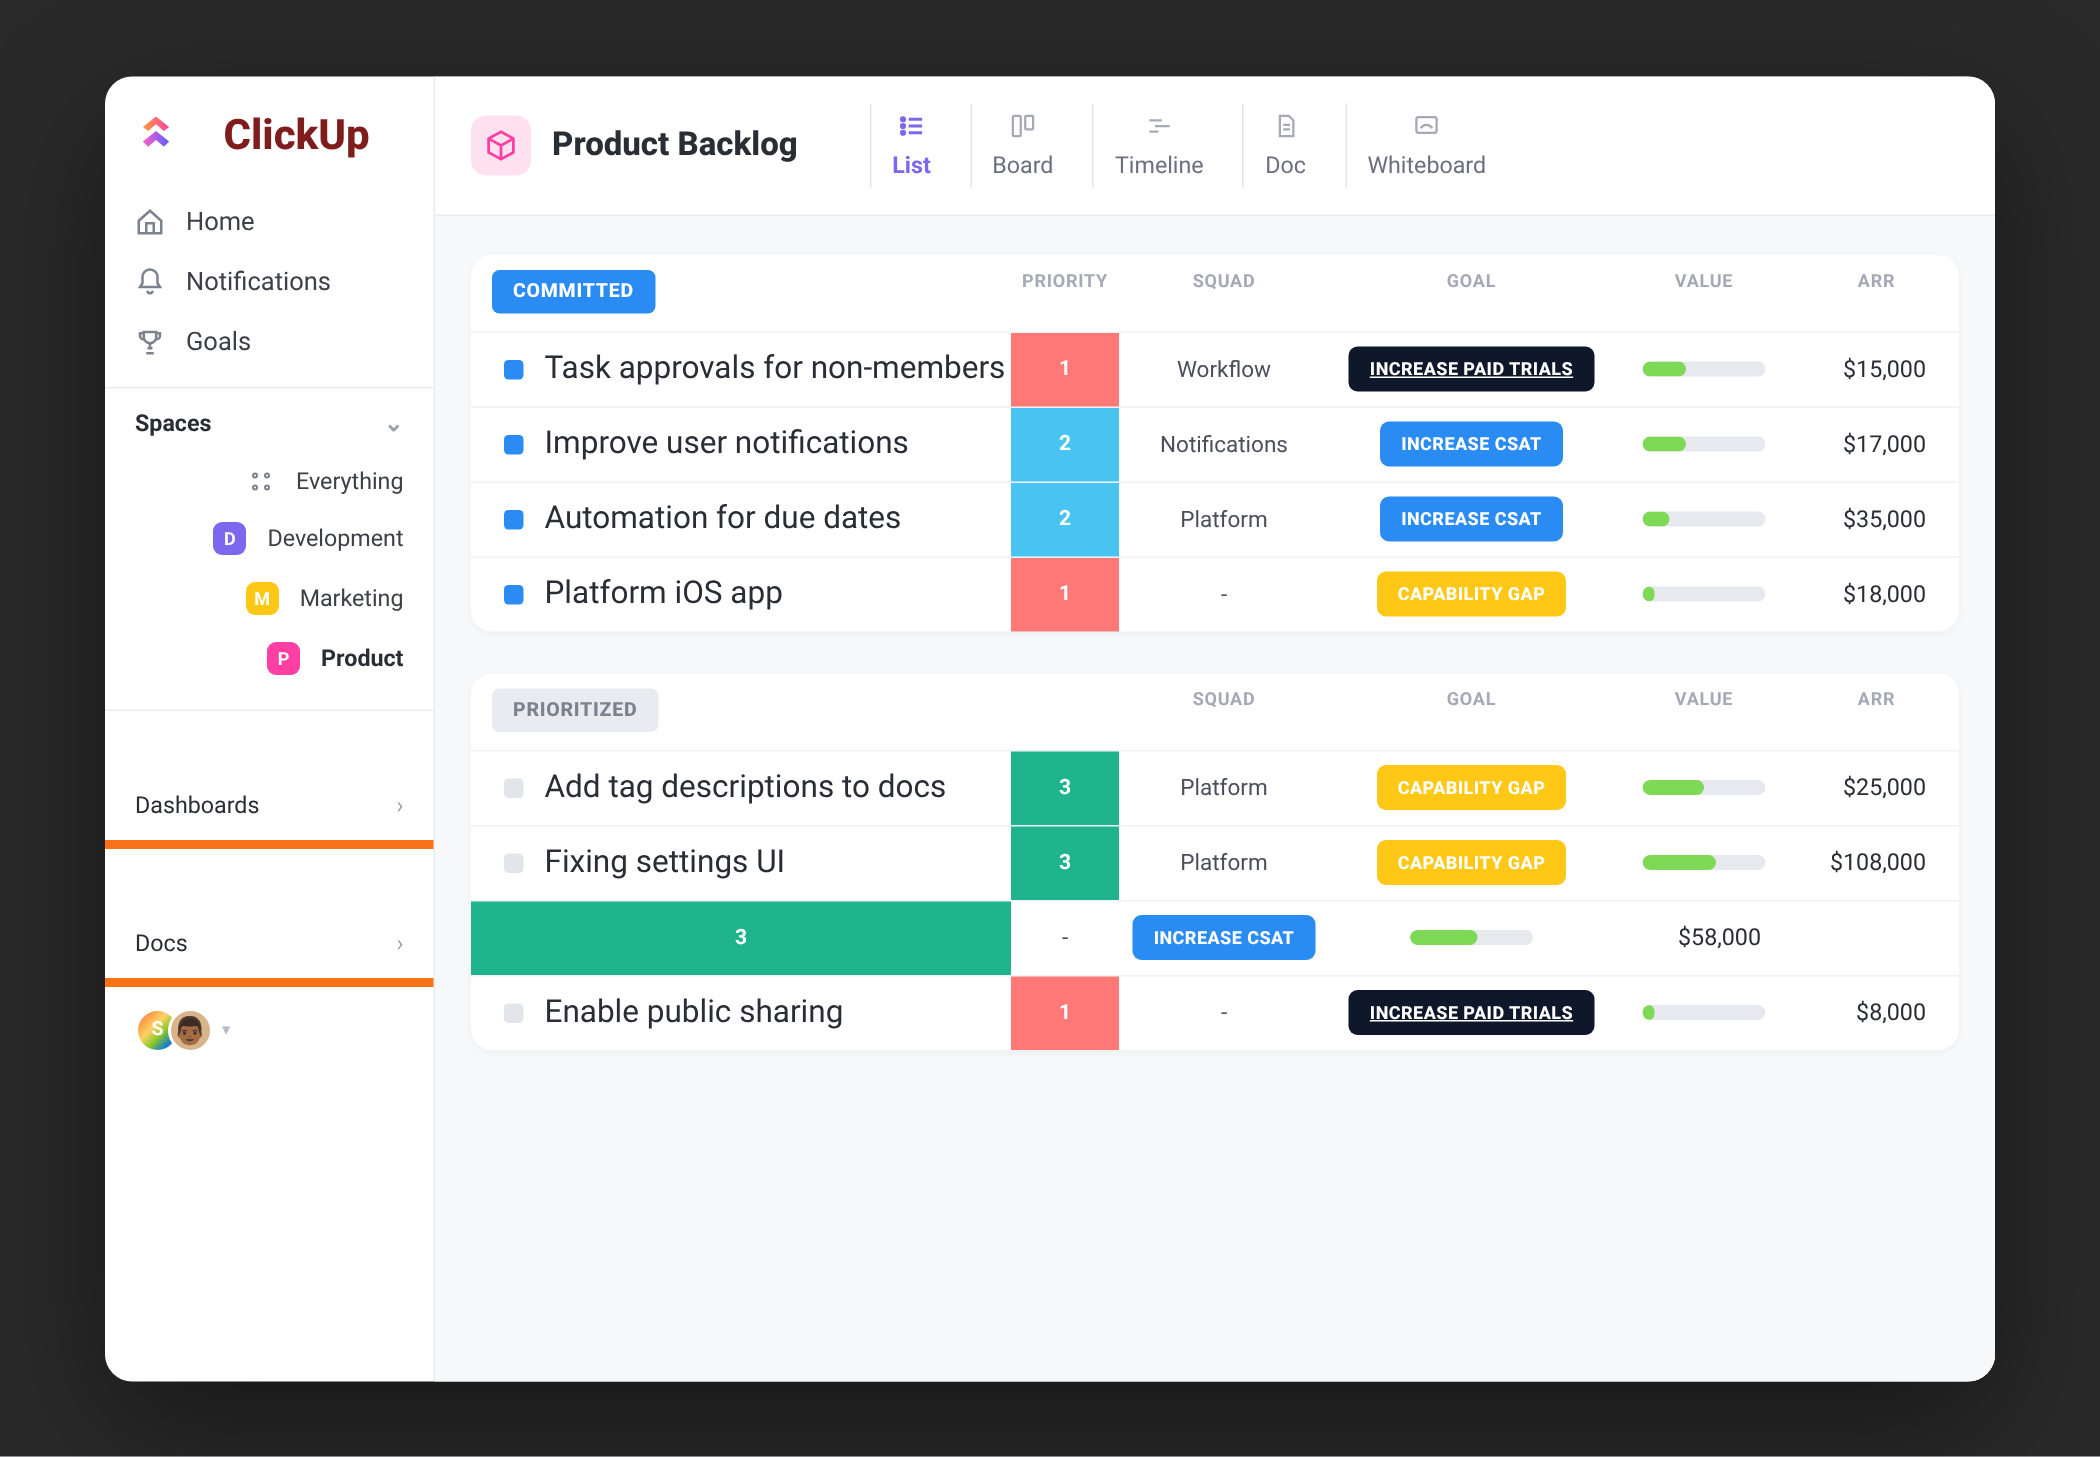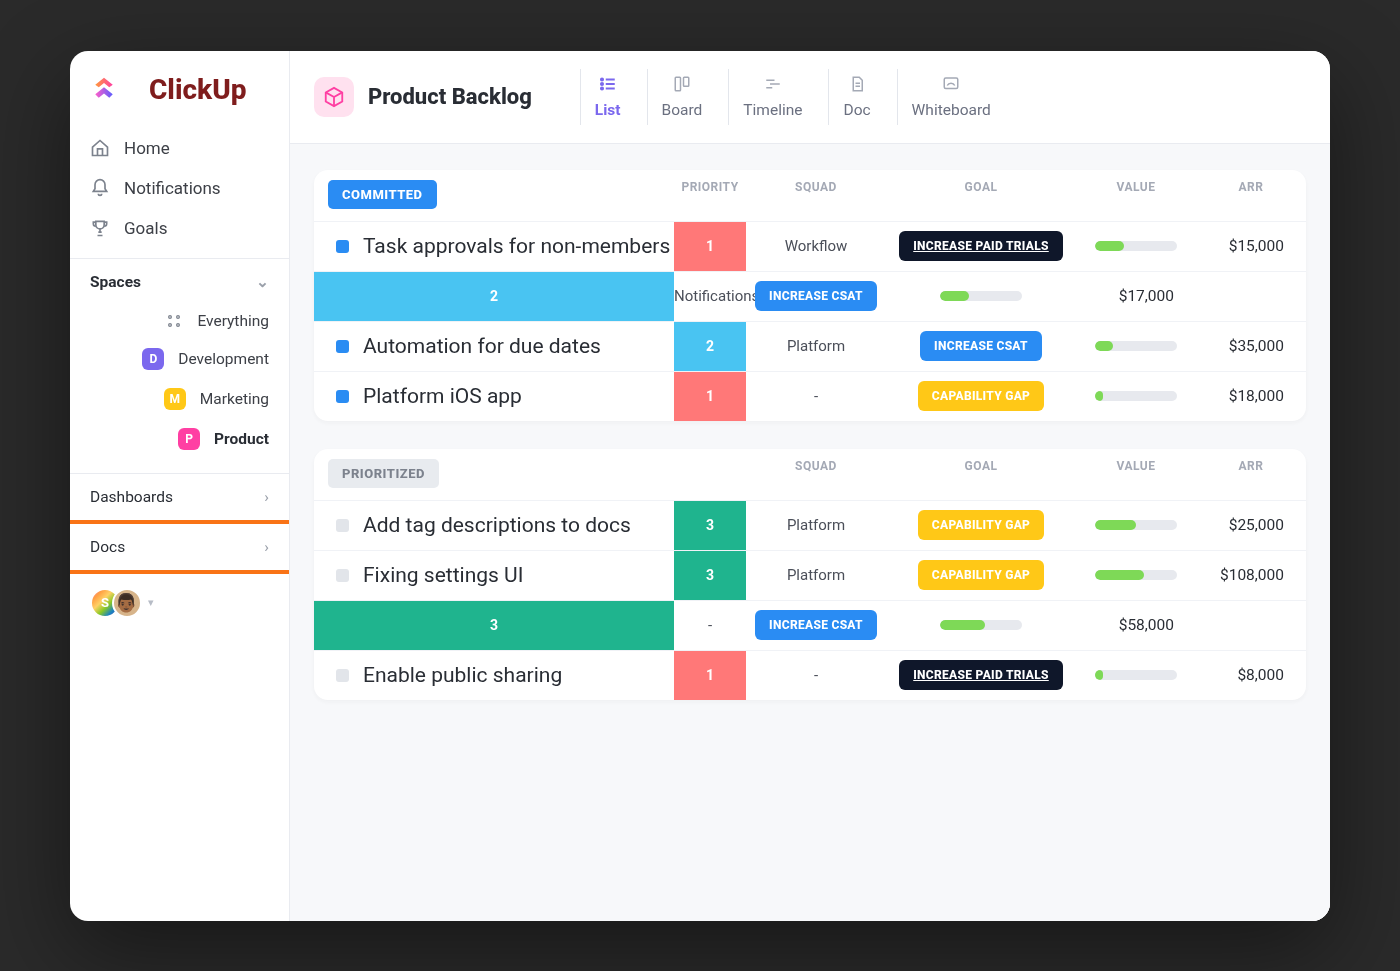--- a/index.html
+++ b/index.html
@@ -56,21 +56,21 @@
 .space-badge {
   width: 22px; height: 22px; border-radius: 6px;
   display: flex; align-items: center; justify-content: center;
   font-size: 12px; font-weight: 700; color: #fff;
 }
 .grid-ic { width:18px; height:18px; color:#7c828d; display:flex;align-items:center;justify-content:center; }
 .bottom-items { border-top: 1px solid #e9ebf0; }
 .bottom-row {
   display: flex; align-items: center; justify-content: space-between;
   padding: 14px 20px; font-size: 15.5px; color: #292d34;
-  border-bottom: 4px solid #f97316; cursor: pointer;
+  border-bottom: 6px solid #f97316; cursor: pointer; margin-top: 40px;
 }
 .avatars { display: flex; align-items: center; gap: 0; padding: 14px 20px; }
 .avatar {
   width: 30px; height: 30px; border-radius: 50%; margin-right: -8px;
   display: flex; align-items: center; justify-content: center;
   font-size: 13px; font-weight: 700; color: #fff; border: 2px solid #fff;
 }
 .avatar.img { background: #d7b48a; font-size: 18px; }
 .avatar-grad { background: linear-gradient(135deg,#ff7ebd,#ff9f43,#ffd166,#8ac926,#1982c4,#6a4c93); }
 .avatars .caret { margin-left: 14px; color:#b7bcc6; font-size: 11px; }
@@ -346,20 +346,24 @@
               <span class="goal-pill g-green">INCREASE PAID TRIALS</span>
             </div>
             <div class="value-cell">
               <div class="bar">
                 <div class="bar-fill" style="width: 35%;"></div>
               </div>
             </div>
             <div class="arr-cell">$15,000</div>
           </div>
           <div class="row">
+            <div class="task-cell">
+              <span class="status-sq sq-blue"></span>
+              <span class="task-name">Improve  user notifications</span>
+            </div>
             <div class="priority-cell">
               <div class="priority p-blue">2</div>
             </div>
             <div class="squad-cell">Notifications</div>
             <div class="goal-cell">
               <span class="goal-pill g-blue">INCREASE CSAT</span>
             </div>
             <div class="value-cell">
               <div class="bar">
                 <div class="bar-fill" style="width: 35%;"></div>

